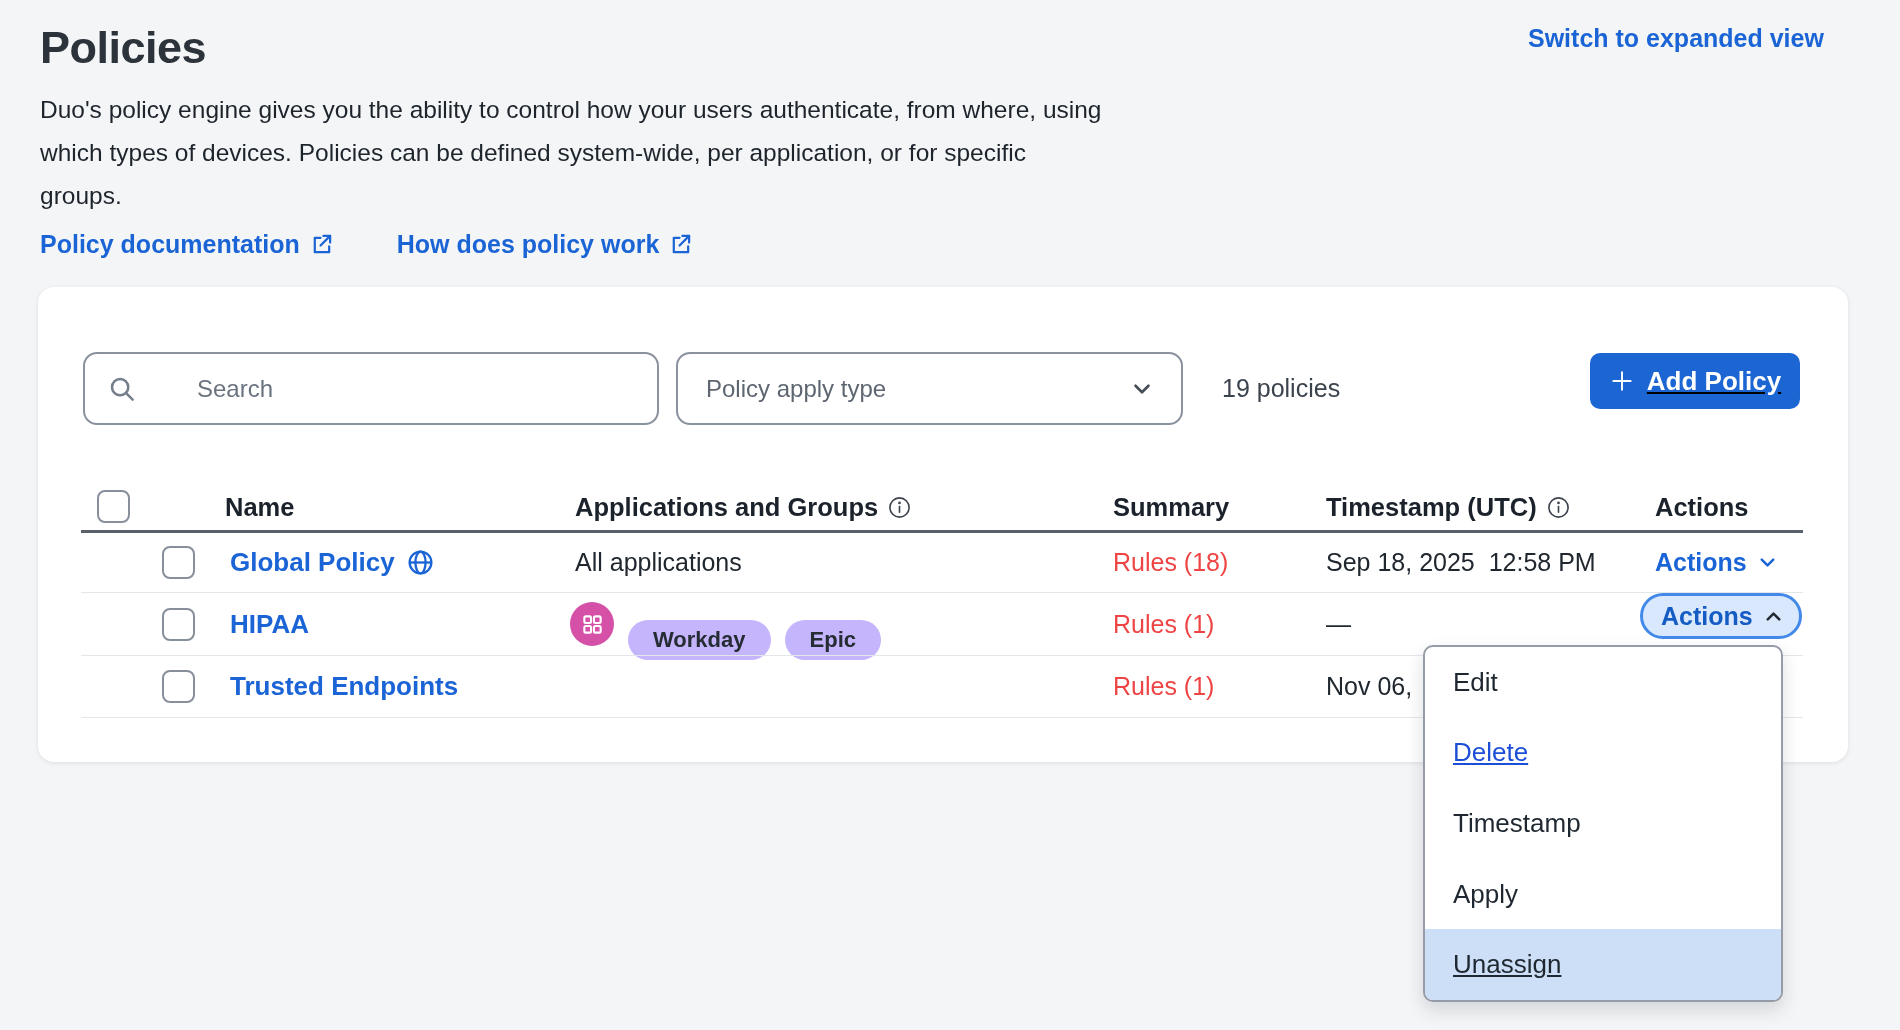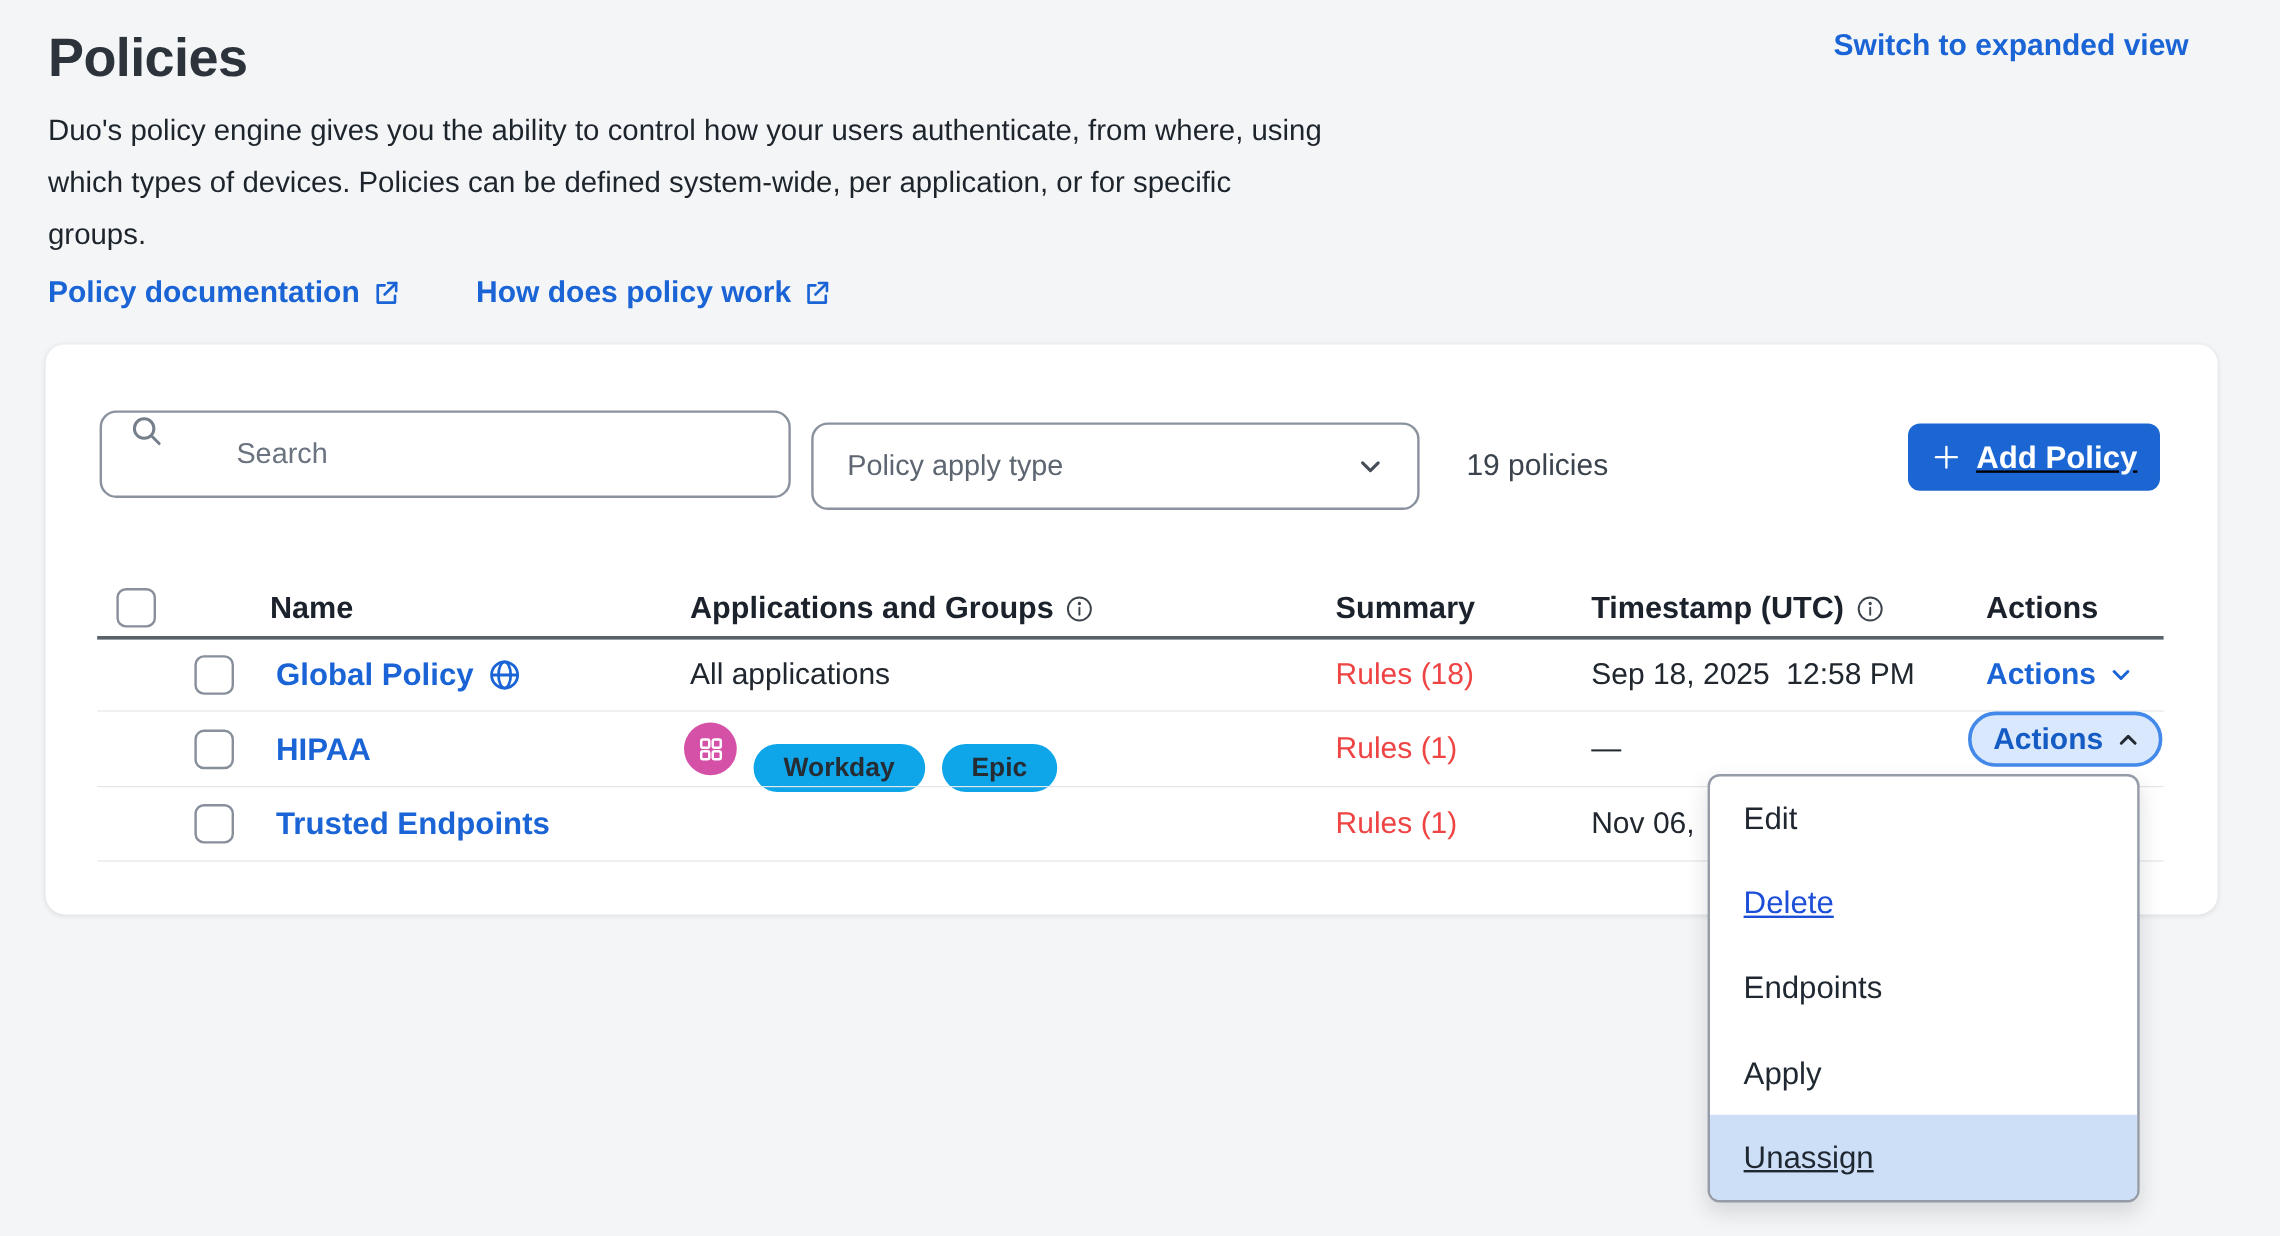--- a/index.html
+++ b/index.html
@@ -17,22 +17,22 @@
   .desc{left:40px;top:88px;font-size:24.5px;line-height:43px;color:#1d242c;}
   .links-row{left:40px;top:230px;display:flex;gap:64px;align-items:center;}
   .doc-link{display:flex;align-items:center;gap:10px;font-size:25px;font-weight:700;color:#1a64d6;cursor:pointer;}
   .ext-icon{width:23px;height:23px;display:block;}
 
   
   .card{left:38px;top:287px;width:1810px;height:475px;background:#ffffff;border-radius:16px;
         box-shadow:0 1px 4px rgba(20,30,50,.10);}
 
   
-  .search-box{left:45px;top:55px;width:576px;height:73px;border:2px solid #8a929e;border-radius:14px;
-              display:flex;box-sizing:border-box;background:#fff;}
+  .search-box{left:45px;top:65px;width:576px;height:73px;border:2px solid #8a929e;border-radius:14px;
+              display:flex;align-items:center;box-sizing:border-box;background:#fff;}
   .search-box svg{margin-left:22px;}
   .search-input{border:none;outline:none;font-size:24px;color:#3a424c;margin-left:58px;width:380px;
                 font-family:"Liberation Sans",sans-serif;background:transparent;}
   .search-input::placeholder{color:#6a737f;opacity:1;}
   .select-box{left:638px;top:65px;width:507px;height:73px;border:2px solid #8a929e;border-radius:14px;
               display:flex;align-items:center;justify-content:space-between;box-sizing:border-box;
               padding:0 26px 0 28px;background:#fff;cursor:pointer;}
   .select-label{font-size:24px;color:#5d6671;}
   .count{left:1184px;top:65px;height:73px;display:flex;align-items:center;font-size:25px;color:#3b434d;}
   .add-btn{left:1552px;top:66px;width:210px;height:56px;background:#1b66d2;border-radius:10px;
@@ -53,21 +53,21 @@
   .c-chk{left:124px;} .c-name{left:192px;} .c-apps{left:532px;} .c-summary{left:1075px;}
   .c-time{left:1288px;} .c-actions{left:1617px;}
   .name-link{font-size:26px;font-weight:700;color:#1a64d6;cursor:pointer;display:flex;align-items:center;gap:11px;}
   .plain{font-size:25px;color:#20272f;}
   .rules-link{font-size:25px;font-weight:400;color:#ef4444;cursor:pointer;}
   .time{font-size:25px;color:#20272f;white-space:pre;}
   .actions-link{display:flex;align-items:center;gap:9px;font-size:25px;font-weight:700;color:#1a64d6;cursor:pointer;}
 
   
   .app-badge{width:44px;height:44px;border-radius:50%;background:#d551a8;display:flex;align-items:center;justify-content:center;}
-  .pill{height:40px;border-radius:20px;background:#0ea5e9;display:flex;align-items:center;padding:0 25px;
+  .pill{height:40px;border-radius:20px;background:#c4b5fd;display:flex;align-items:center;padding:0 25px;
         font-size:22px;font-weight:700;color:#262c33;margin-top:32px;}
   .apps-group{display:flex;align-items:center;gap:14px;}
 
   
   .actions-pill{left:1602px;display:flex;align-items:center;gap:9px;height:46px;box-sizing:border-box;
         border:3px solid #4289ea;background:#d9e8fc;border-radius:24px;padding:0 14px 0 18px;cursor:pointer;}
   .actions-pill .lbl{font-size:25px;font-weight:700;color:#155bc4;}
 
   
   .menu{left:1423px;top:645px;width:360px;height:357px;background:#ffffff;border:2px solid #959ca7;
@@ -242,16 +242,16 @@
         <span class="time">Nov 06,</span>
       </div>
   </div>
   <div class="abs row-divider" style="top:430px;"></div>
 
 </div>
 
 <div class="abs menu">
   <div class="menu-item">Edit</div>
   <div class="menu-item danger">Delete</div>
-  <div class="menu-item">Endpoints</div>
+  <div class="menu-item">Timestamp</div>
   <div class="menu-item">Apply</div>
   <div class="menu-item highlight">Unassign</div>
 </div>
 
 </body></html>

